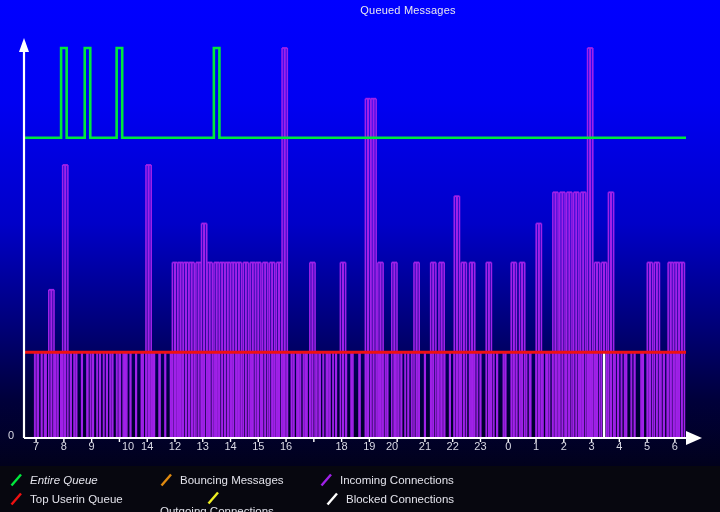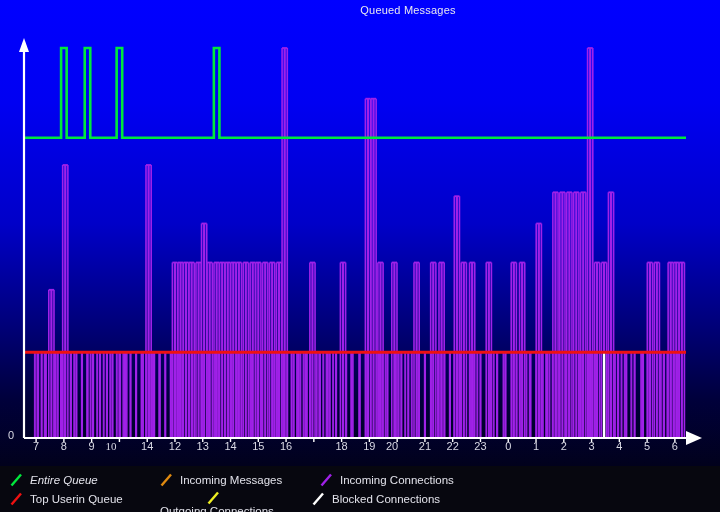--- a/index.html
+++ b/index.html
@@ -516,21 +516,21 @@
   </div>
 
   <div id="chart-title">Queued Messages</div>
 
   <div id="ylabel-zero">0</div>
 
   <div id="xlabels">
       <div class="xtick-label" style="left: 36.1092px;">7</div>
       <div class="xtick-label" style="left: 63.8824px;">8</div>
       <div class="xtick-label" style="left: 91.6555px;">9</div>
-      <div class="xtick-label" style="left: 111px; font-family: Liberation Serif, serif;">10</div>
+      <div class="xtick-label" style="left: 128px;">10</div>
       <div class="xtick-label" style="left: 147.202px;">14</div>
       <div class="xtick-label" style="left: 174.975px;">12</div>
       <div class="xtick-label" style="left: 202.748px;">13</div>
       <div class="xtick-label" style="left: 230.521px;">14</div>
       <div class="xtick-label" style="left: 258.294px;">15</div>
       <div class="xtick-label" style="left: 286.067px;">16</div>
       <div class="xtick-label" style="left: 313.84px; margin-top: 48px;">17</div>
       <div class="xtick-label" style="left: 341.613px;">18</div>
       <div class="xtick-label" style="left: 369.387px;">19</div>
       <div class="xtick-label" style="left: 392px;">20</div>
@@ -562,39 +562,39 @@
           </svg>
         </span>
         <span class="legend-label">Top Userin Queue</span>
       </div>
       <div class="legend-item" style="left: 160px; top: 6px;">
         <span class="legend-swatch">
           <svg width="13" height="14" viewBox="0 0 13 14">
             <line x1="1.5" y1="12.5" x2="11" y2="1.5" stroke="#e08a10" stroke-width="2.4"></line>
           </svg>
         </span>
-        <span class="legend-label">Incoming Messages</span>
+        <span class="legend-label">Bouncing Messages</span>
       </div>
       <div class="legend-item" style="left: 160px; top: 25px; flex-direction: column;">
         <span class="legend-swatch">
           <svg width="13" height="14" viewBox="0 0 13 14">
             <line x1="1.5" y1="12.5" x2="11" y2="1.5" stroke="#eeee22" stroke-width="2.4"></line>
           </svg>
         </span>
         <span class="legend-label">Outgoing Connections</span>
       </div>
       <div class="legend-item" style="left: 320px; top: 6px;">
         <span class="legend-swatch">
           <svg width="13" height="14" viewBox="0 0 13 14">
             <line x1="1.5" y1="12.5" x2="11" y2="1.5" stroke="#a021e8" stroke-width="2.4"></line>
           </svg>
         </span>
         <span class="legend-label">Incoming Connections</span>
       </div>
-      <div class="legend-item" style="left: 312px; top: 25px;">
+      <div class="legend-item" style="left: 326px; top: 25px;">
         <span class="legend-swatch">
           <svg width="13" height="14" viewBox="0 0 13 14">
             <line x1="1.5" y1="12.5" x2="11" y2="1.5" stroke="#ffffff" stroke-width="2.4"></line>
           </svg>
         </span>
         <span class="legend-label">Blocked Connections</span>
       </div>
     </div>
 
 </div>

